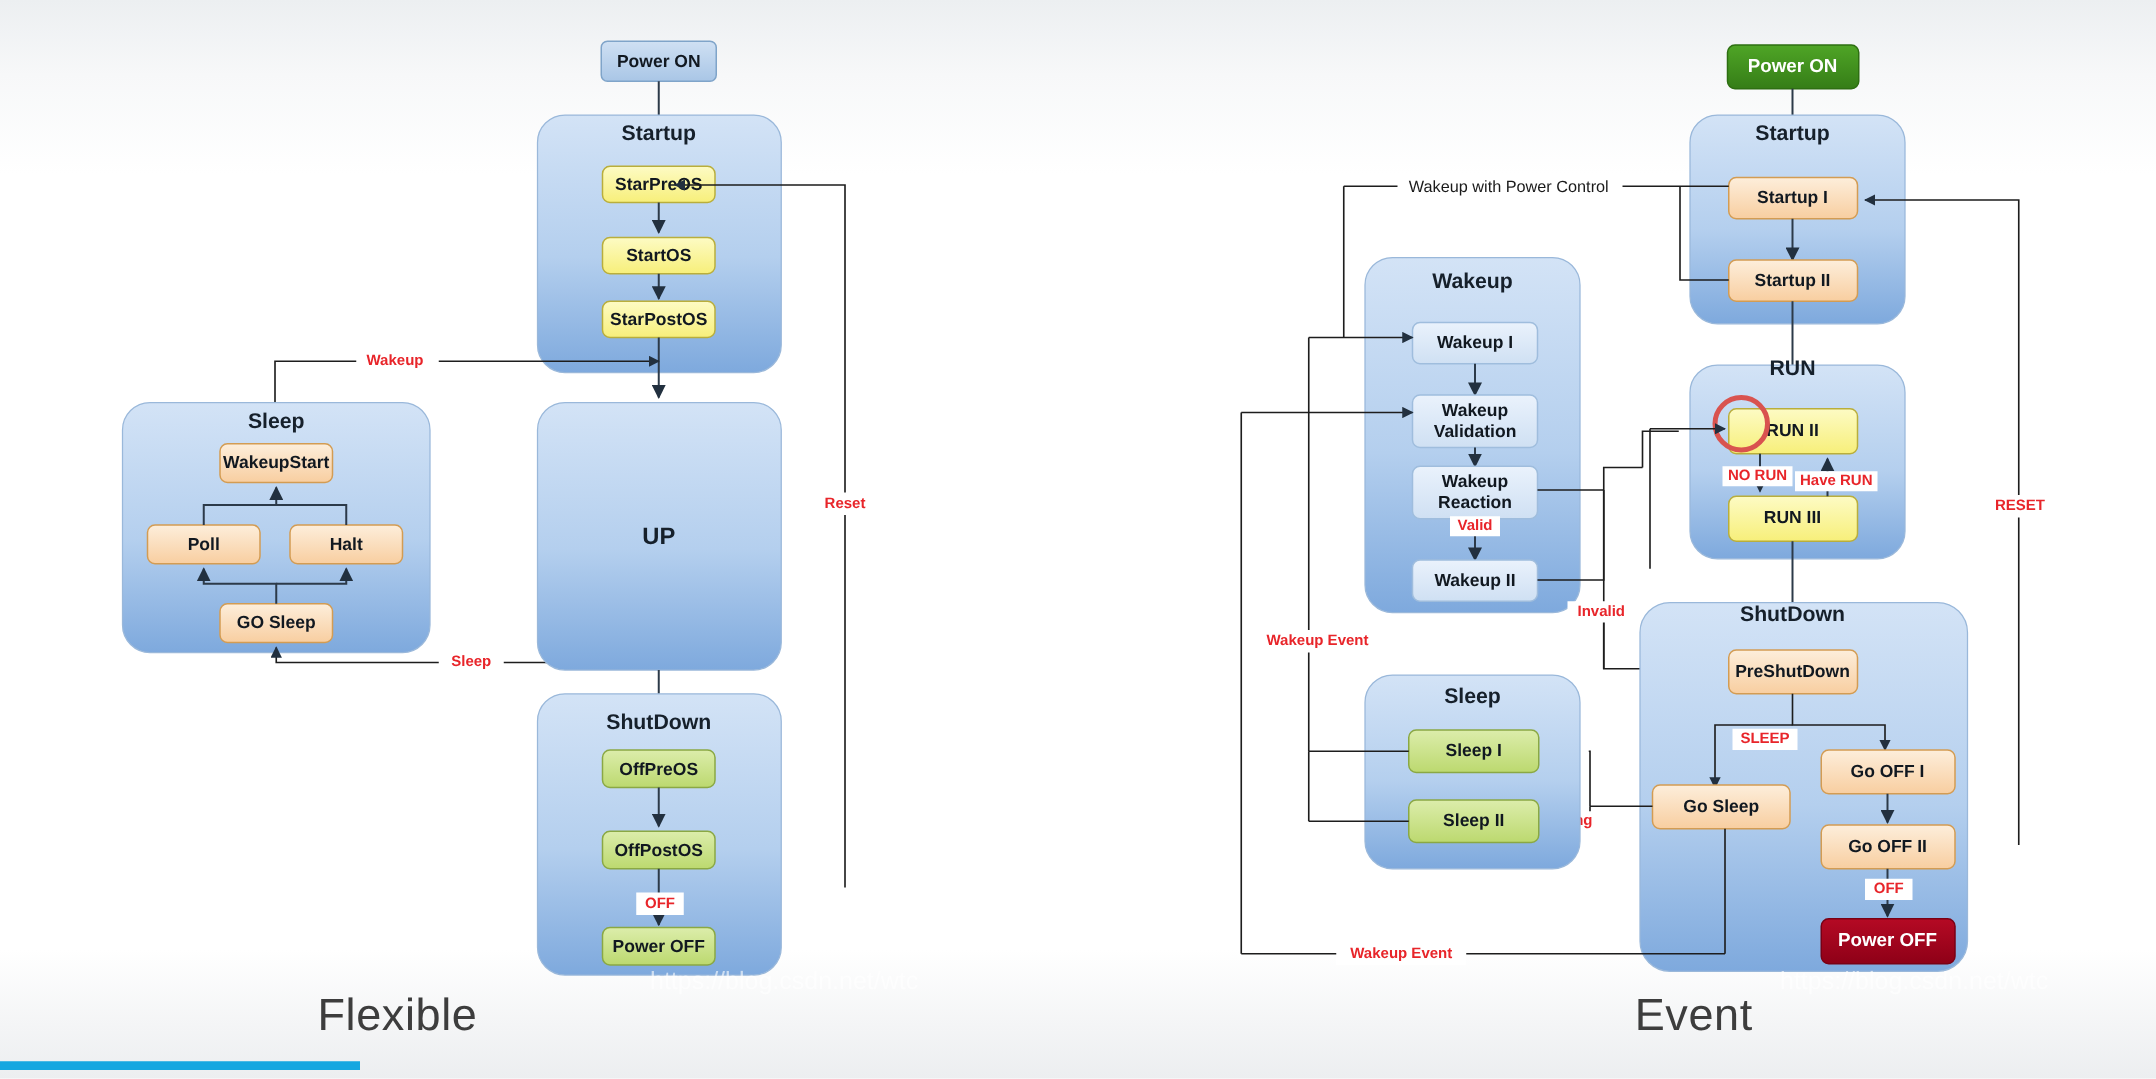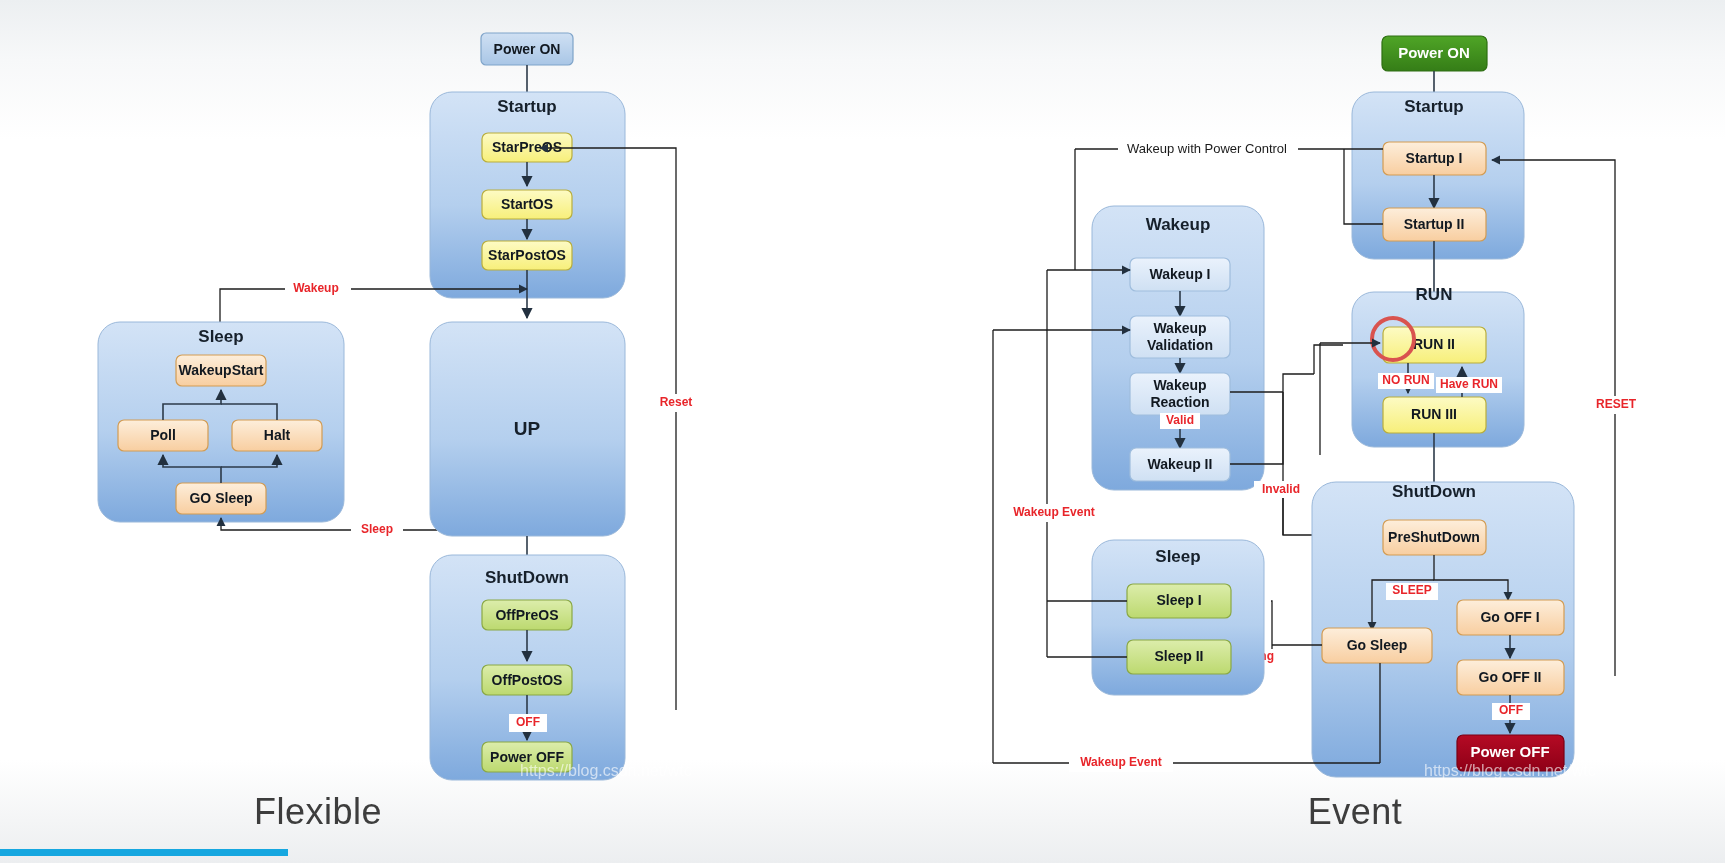--- a/index.html
+++ b/index.html
@@ -30,24 +30,25 @@
   #caption-fixed{left:1355px;top:812px;transform:translate(-50%,-50%);}
 
   .progress-bar{
     position:absolute;left:0;top:849px;width:288px;height:7px;
     background:#16a7e0;
   }
 
   .watermark{
     position:absolute;
     color:rgba(255,255,255,0.62);
-    font-size:16px;
+    font-size:20px;
     font-family:"Liberation Sans", sans-serif;
     white-space:nowrap;
     pointer-events:none;
+    margin-top:12px;
   }
   #watermark-left{left:520px;top:762px;}
   #watermark-right{left:1424px;top:762px;}
 </style>
 </head>
 <body>
 
 <div class="slide-bg"></div>
 
 <div class="stage">

